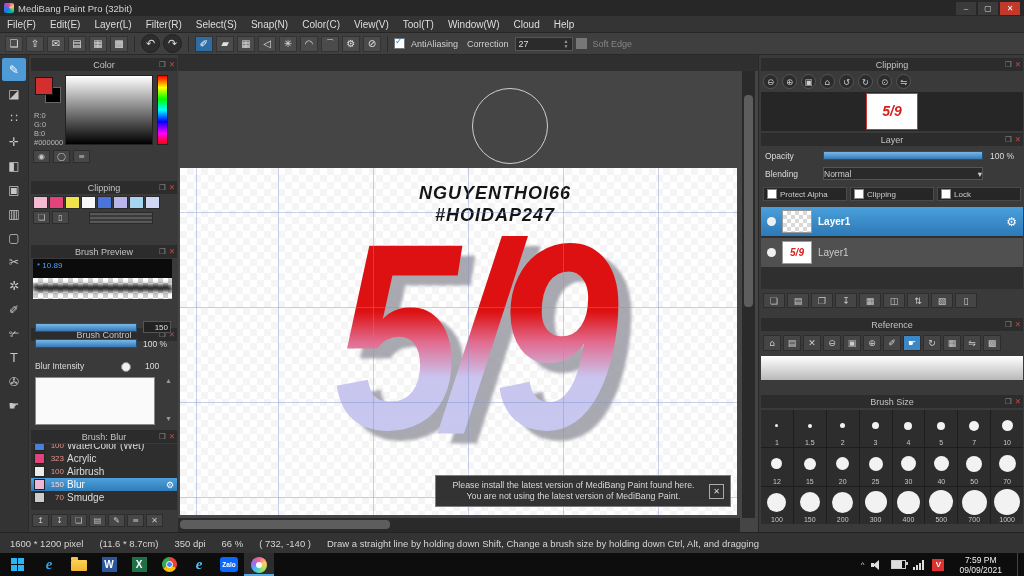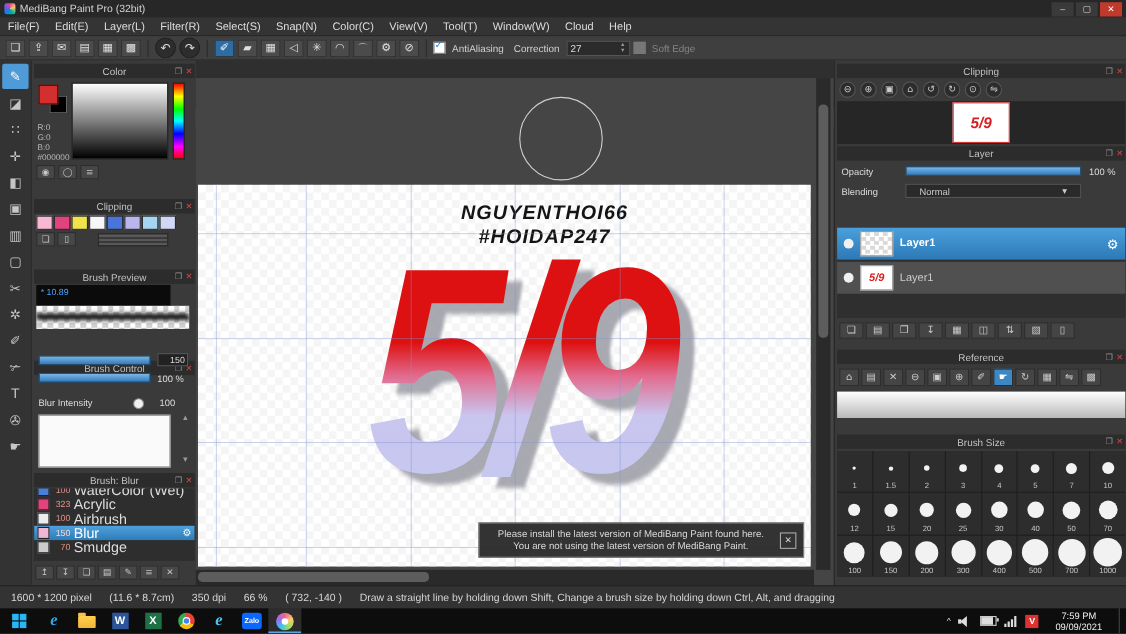--- a/index.html
+++ b/index.html
@@ -62,21 +62,21 @@
   #color-icons{left:4px;top:95px;display:flex;gap:3px;}
 
   #pal-swatches{left:4px;top:141px;display:flex;gap:1px;}
   .pswatch{width:13px;height:11px;border:1px solid #2a2a2a;}
   #pal-btns{left:4px;top:156px;display:flex;gap:2px;}
   #pal-list{left:60px;top:157px;width:62px;height:10px;background:repeating-linear-gradient(#585858 0 2px,#3a3a3a 2px 4px);border:1px solid #2a2a2a;}
 
   .foot-btn{width:17px;height:13px;background:#474747;border:1px solid #2d2d2d;display:flex;align-items:center;justify-content:center;
             font-size:8px;color:#c8c8c8;font-family:"DejaVu Sans",sans-serif;box-sizing:border-box;}
 
-  #bp-black{left:4px;top:204px;width:122px;height:19px;background:#0b0b0b;color:#4da3ff;font-size:8px;padding:2px 4px;box-sizing:border-box;}
+  #bp-black{left:4px;top:204px;width:139px;height:19px;background:#0b0b0b;color:#4da3ff;font-size:8px;padding:2px 4px;box-sizing:border-box;}
   #bp-checker{left:4px;top:223px;width:139px;height:21px;background-image:conic-gradient(#cfcfcf 0 25%,#fff 0 50%,#cfcfcf 0 75%,#fff 0);
               background-size:10px 10px;overflow:hidden;}
   #bp-stroke{margin-top:7px;height:6px;background:#101010;filter:blur(2px);}
 
   .slider{height:9px;background:linear-gradient(#7ab7e8,#357ab7);border:1px solid #244e72;box-sizing:border-box;}
   #bc-slider1{left:6px;top:268px;width:102px;}
   #bc-value1{left:114px;top:266px;width:28px;height:12px;background:#222;border:1px solid #555;font-size:8px;color:#ddd;
              text-align:right;padding:1px 2px;box-sizing:border-box;}
   #bc-slider2{left:6px;top:284px;width:102px;}
   #bc-value2{left:114px;top:284px;font-size:8.5px;color:#ddd;}
@@ -86,21 +86,21 @@
   #bc-box{left:6px;top:322px;width:118px;height:46px;background:#fafafa;border:1px solid #8a8a8a;}
   .bc-arrow{left:136px;font-size:7px;color:#999;}
 
   #brush-list{left:2px;top:389px;width:146px;height:66px;background:#2e2e2e;overflow:hidden;}
   #brush-list-inner{margin-top:-5px;}
   .brow{height:13px;display:flex;align-items:center;gap:3px;padding:0 3px;box-sizing:border-box;}
   .brow.sel{background:linear-gradient(#4ea1dc,#2f7cb8);}
   .bsw{width:9px;height:9px;border:1px solid #222;flex:none;}
   .bnum{width:16px;text-align:right;color:#e89186;font-size:8px;flex:none;}
   .brow.sel .bnum{color:#ffd7d0;}
-  .bname{font-size:13px;color:#ddd;white-space:nowrap;}
+  .bname{font-size:10px;color:#ddd;white-space:nowrap;}
   .brow.sel .bname{color:#fff;}
   .bgear{margin-left:auto;color:#fff;font-size:9px;font-family:"DejaVu Sans",sans-serif;}
   #brush-foot{left:3px;top:459px;display:flex;gap:2px;}
 
   
   #canvasarea{position:absolute;left:178px;top:55px;width:580px;height:477px;background:#2f2f2f;}
   #tabbar{position:absolute;left:0;top:0;width:580px;height:16px;background:#8b5cf6;display:flex;margin-top:44px;}
   #tab-untitled{width:289px;background:#3b3b3b;border-right:1px solid #1f1f1f;display:flex;align-items:center;justify-content:center;
                 font-size:9px;color:#c8c8c8;}
   #workspace{position:absolute;left:0;top:16px;width:580px;height:461px;background:#454545;overflow:hidden;}
@@ -138,21 +138,21 @@
            display:flex;align-items:center;justify-content:center;font-family:"DejaVu Sans",sans-serif;box-sizing:border-box;}
   #nav-thumb-area{left:2px;top:37px;width:262px;height:39px;background:#262626;display:flex;align-items:center;justify-content:center;}
   #nav-thumb{width:50px;height:35px;background:#fff;border:1px solid #cc3333;text-align:center;}
   #nav-thumb span{color:#d81f1f;font-weight:bold;font-style:italic;font-size:14px;line-height:34px;}
 
   #layer-opacity-label{left:6px;top:96px;font-size:8.5px;color:#ddd;}
   #layer-opacity-slider{left:64px;top:96px;width:160px;}
   #layer-opacity-value{left:231px;top:96px;font-size:8.5px;color:#ddd;}
   #layer-blend-label{left:6px;top:114px;font-size:8.5px;color:#ddd;}
   #layer-blend-dd{left:64px;top:112px;width:160px;height:13px;background:#2a2a2a;border:1px solid #555;display:flex;align-items:center;
-                  justify-content:space-between;padding:0 12px;font-size:8.5px;color:#ccc;box-sizing:border-box;}
+                  justify-content:space-between;padding:0 0;font-size:8.5px;color:#ccc;box-sizing:border-box;}
   #layer-toggles{left:4px;top:132px;display:flex;gap:3px;}
   .tgl{width:84px;height:14px;background:#262626;border:1px solid #4a4a4a;display:flex;align-items:center;gap:3px;padding:0 3px;
        font-size:8px;color:#ccc;box-sizing:border-box;}
   .tgl .box{width:8px;height:8px;background:#fff;border:1px solid #888;flex:none;}
   #layer-list{left:2px;top:152px;width:262px;height:82px;background:#2f2f2f;}
   .lrow{height:29px;display:flex;align-items:center;gap:6px;padding:0 6px;margin-bottom:2px;box-sizing:border-box;}
   .lrow.sel{background:linear-gradient(#4aa0dc,#2c79b6);}
   .lrow.normal{background:#505050;}
   .eye{width:9px;height:9px;border-radius:50%;background:#f0f0f0;flex:none;}
   .lthumb{width:30px;height:23px;background:#fff;border:1px solid #999;display:flex;align-items:center;justify-content:center;flex:none;box-sizing:border-box;}
@@ -502,20 +502,34 @@
         </span>
     </div>
     <div class="abs" id="layer-opacity-label">Opacity</div>
     <div class="abs slider" id="layer-opacity-slider"></div>
     <div class="abs" id="layer-opacity-value">100 %</div>
     <div class="abs" id="layer-blend-label">Blending</div>
     <div class="abs" id="layer-blend-dd">
       <span>Normal</span>
       <span>▾</span>
     </div>
+    <div class="abs" id="layer-toggles">
+      <div class="tgl">
+          <span class="box"></span>
+          <span>Protect Alpha</span>
+        </div>
+      <div class="tgl">
+          <span class="box"></span>
+          <span>Clipping</span>
+        </div>
+      <div class="tgl">
+          <span class="box"></span>
+          <span>Lock</span>
+        </div>
+    </div>
     <div class="abs" id="layer-list">
         <div class="lrow sel">
           <span class="eye"></span>
           <span class="lthumb checker"></span>
           <span class="lname">Layer1</span>
           <span class="lgear">⚙</span>
         </div>
         <div class="lrow normal">
           <span class="eye"></span>
           <span class="lthumb">

